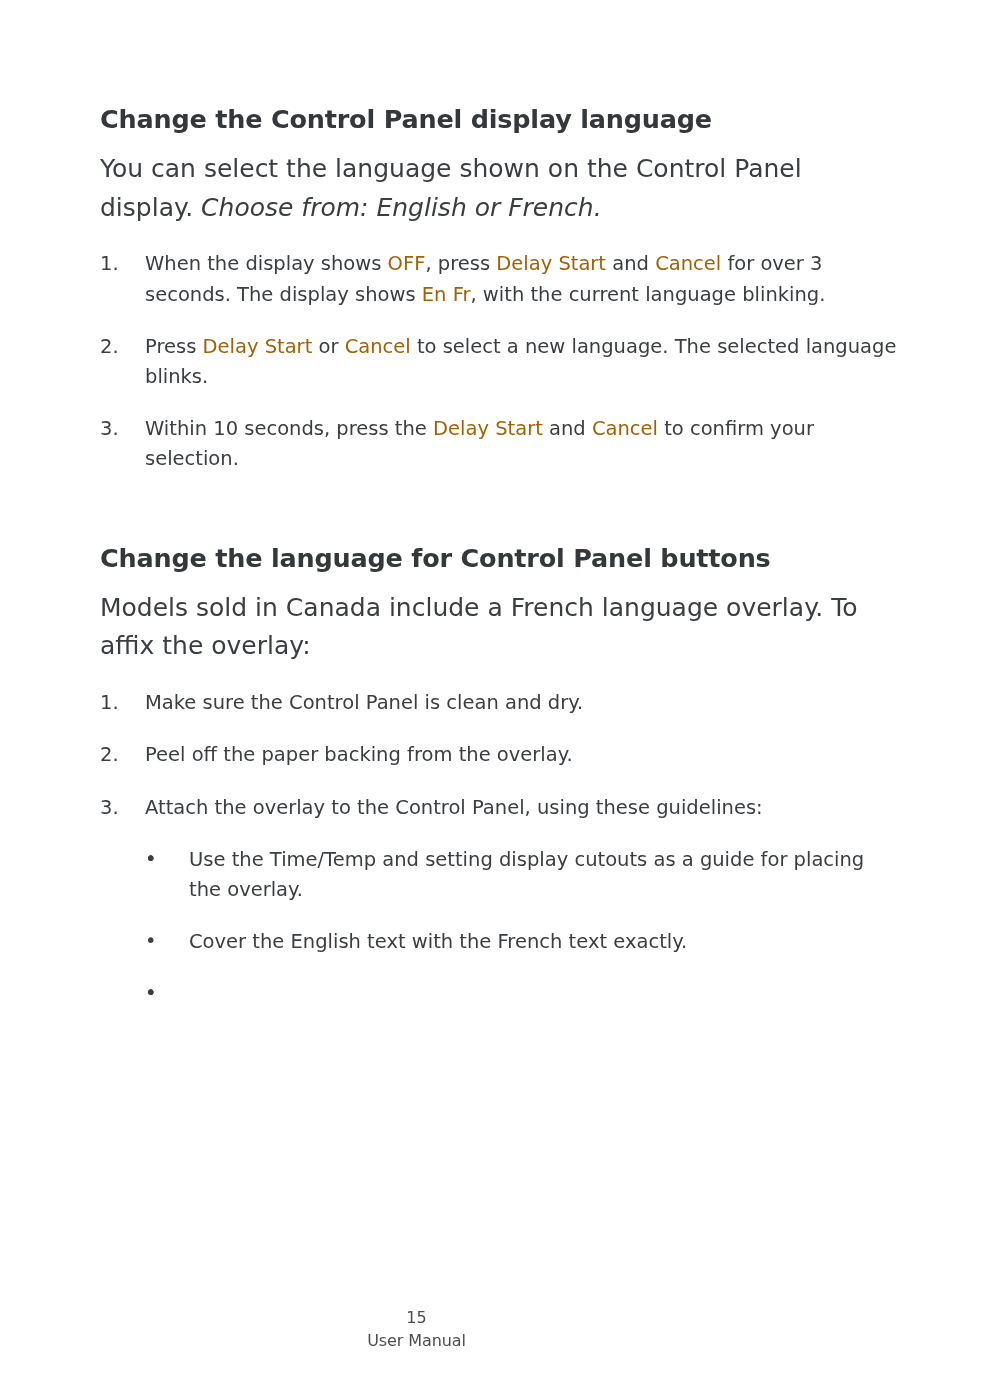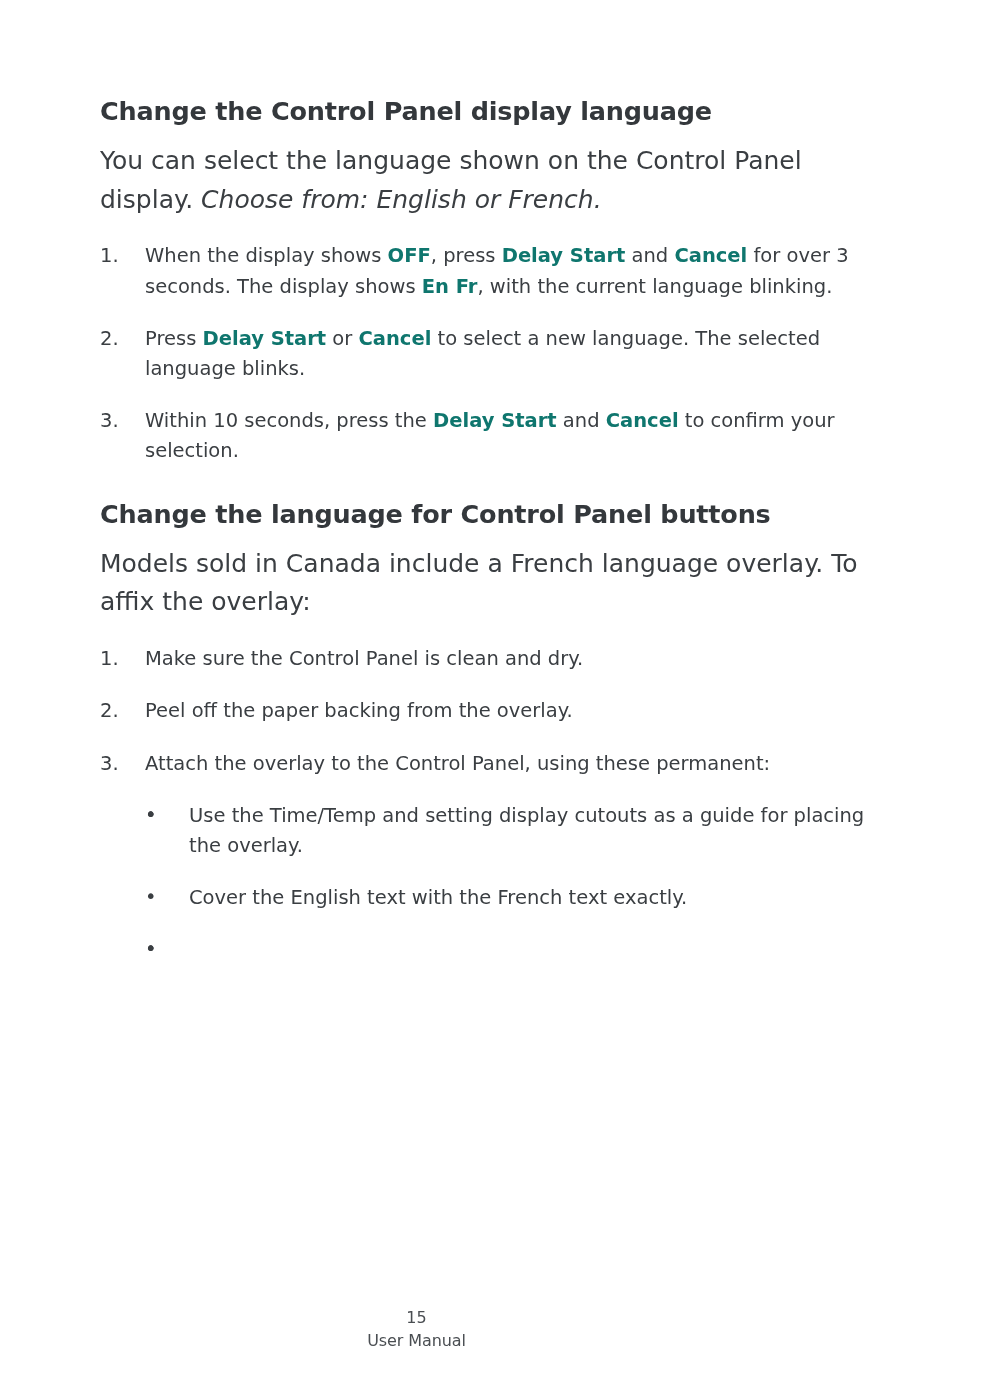--- a/index.html
+++ b/index.html
@@ -18,34 +18,34 @@
   .page {
     position: absolute;
     left: 0;
     top: 0;
     width: 1000px;
     height: 1400px;
   }
   .content {
     position: absolute;
     left: 100px;
-    top: 96px;
+    top: 104px;
     width: 800px;
   }
   h2.section-title {
     font-family: "DejaVu Sans", sans-serif;
     font-size: 25.5px;
     font-weight: bold;
     letter-spacing: -0.2px;
     color: #34383c;
     margin: 0 0 14px 0;
     line-height: 1.25;
   }
   h2.section-title.second {
-    margin-top: 32px;
+    margin-top: 68px;
   }
   p.intro {
     font-size: 25px;
     line-height: 1.55;
     margin: 0 0 22px 0;
     color: #3a3e42;
     max-width: 760px;
   }
   p.intro .ital {
     font-style: italic;
@@ -70,22 +70,22 @@
     width: 32px;
     text-align: left;
     font-size: 19.5px;
     color: #3a3e42;
   }
   ol.steps > li .body {
     display: block;
     max-width: 755px;
   }
   b {
-    font-weight: bold;
-    color: #0f766e;
+    font-weight: normal;
+    color: #a16207;
   }
   ul.sublist {
     list-style: none;
     margin: 20px 0 0 0;
     padding: 0;
   }
   ul.sublist > li {
     position: relative;
     padding-left: 44px;
     font-size: 19.5px;
@@ -162,21 +162,21 @@
         <li>
           <span class="num">1.</span>
           <span class="body"><span>Make sure the Control Panel is clean and dry.</span></span>
         </li>
         <li>
           <span class="num">2.</span>
           <span class="body"><span>Peel off the paper backing from the overlay.</span></span>
         </li>
         <li>
           <span class="num">3.</span>
-          <span class="body"><span>Attach the overlay to the Control Panel, using these permanent:</span></span>
+          <span class="body"><span>Attach the overlay to the Control Panel, using these guidelines:</span></span>
           <ul class="sublist">
             <li><span class="bullet">•</span></li>
             <li><span class="bullet">•</span><span>Use the Time/Temp and setting display cutouts as a guide for placing the overlay.</span></li>
             <li><span class="bullet">•</span><span>Cover the English text with the French text exactly.</span></li>
             <li><span class="bullet">•</span></li>
             <li><span class="bullet">•</span></li>
           </ul>
         </li>
       </ol>
   </div>

